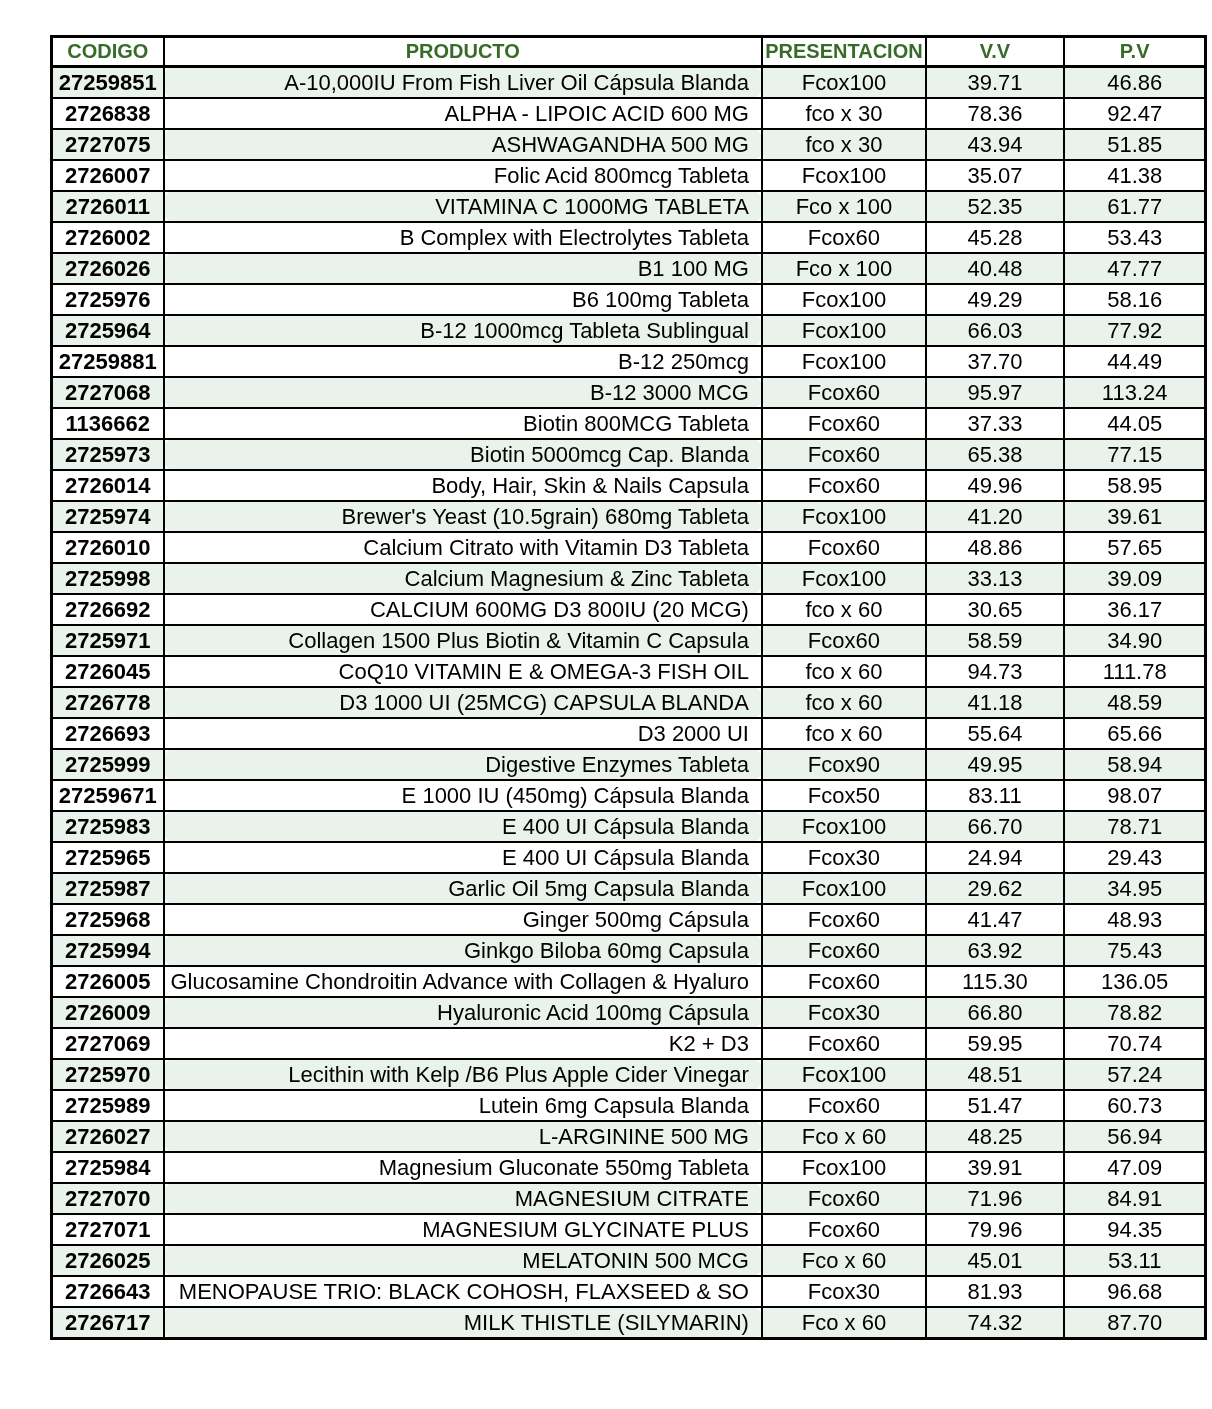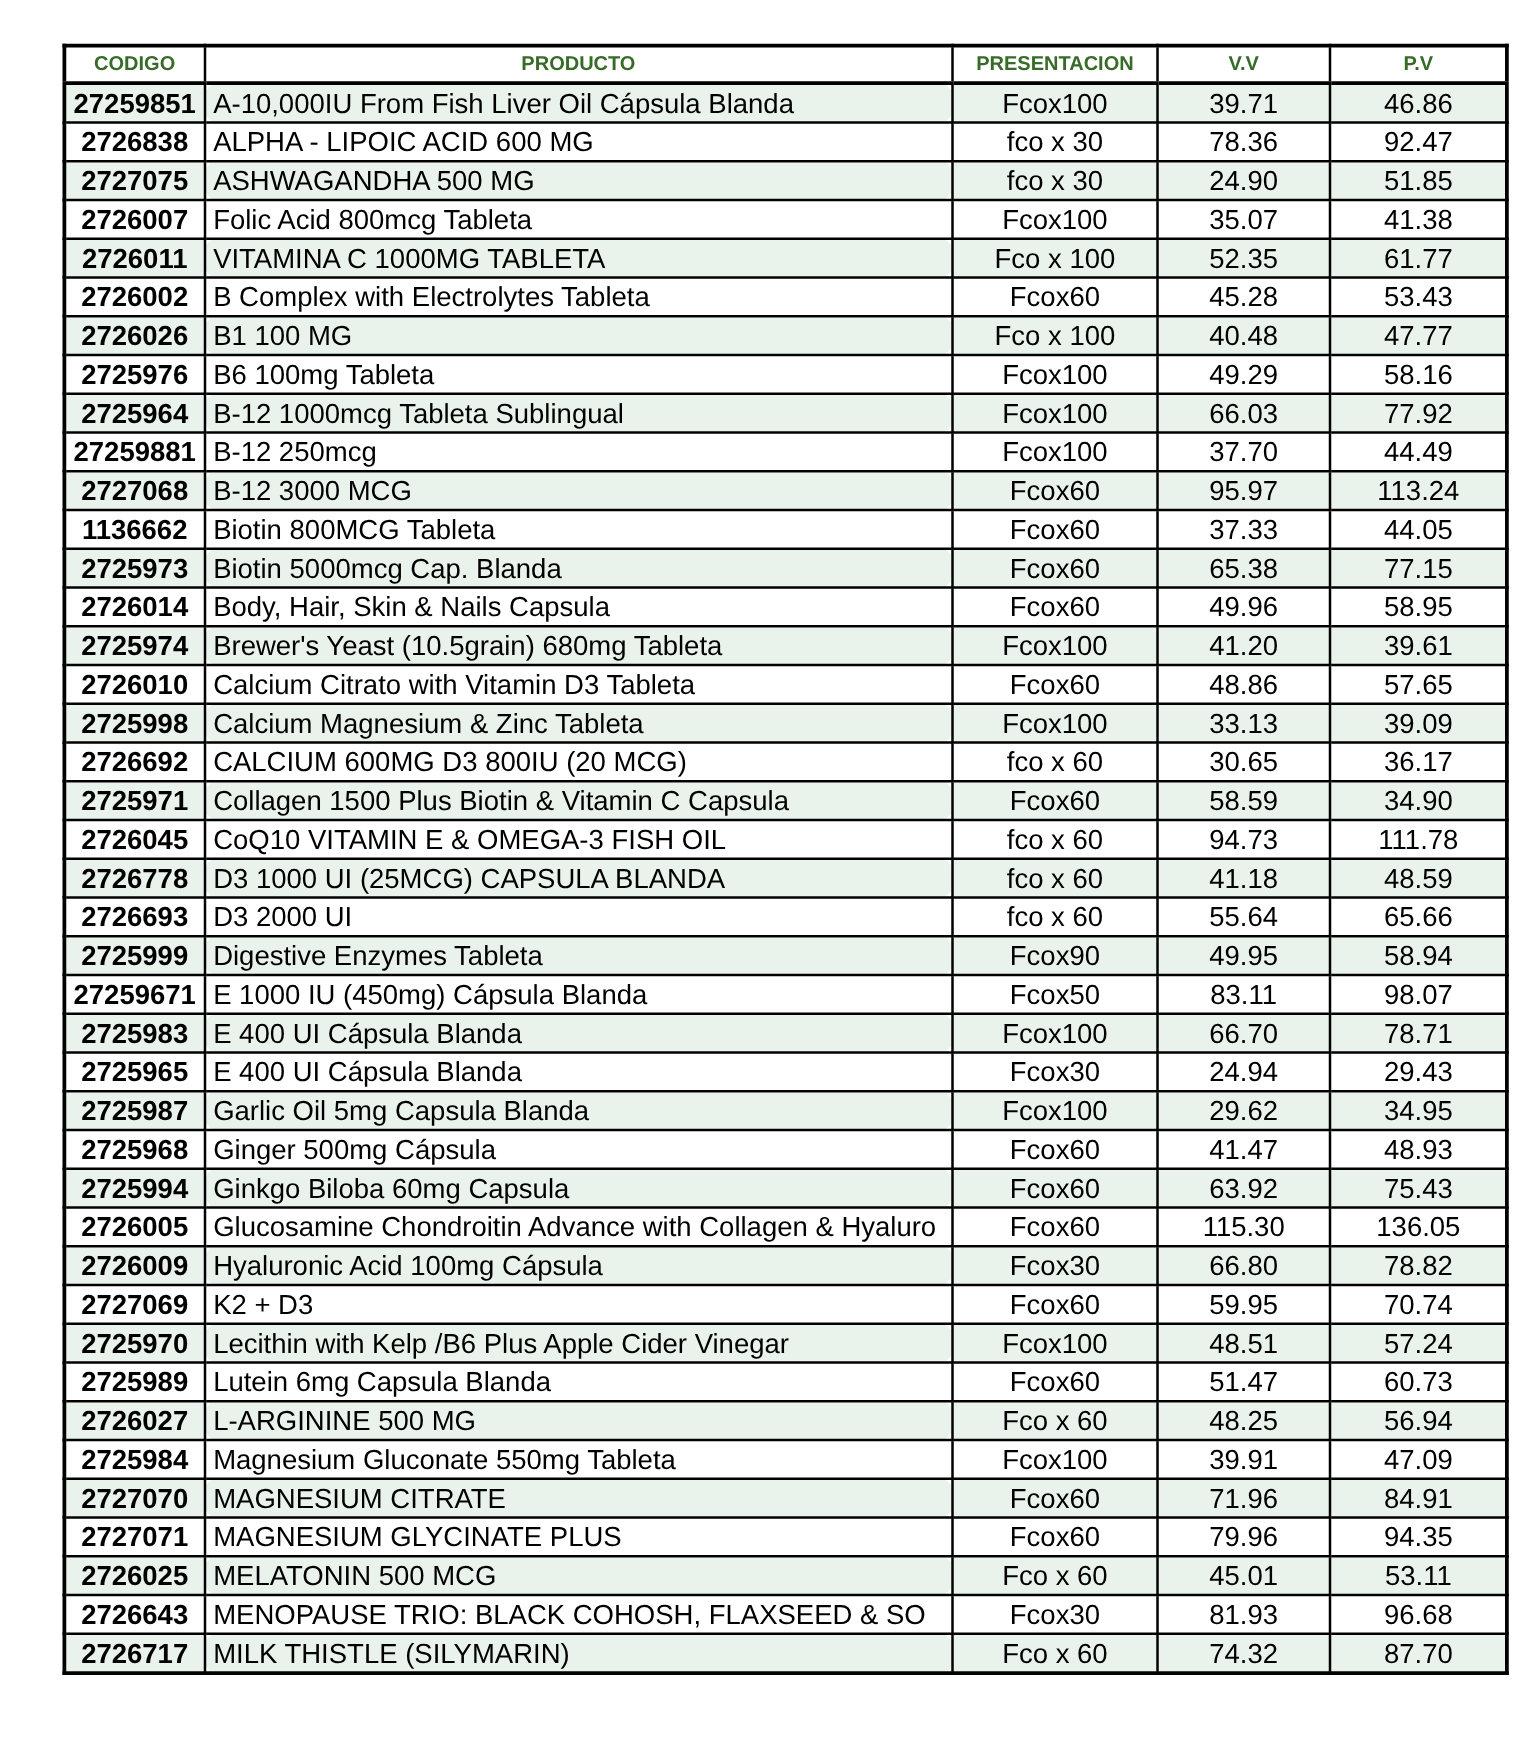--- a/index.html
+++ b/index.html
@@ -35,40 +35,40 @@
   table.price td{
     border:2px solid var(--border);
     padding:0;
     overflow:hidden;
     white-space:nowrap;
     vertical-align:middle;
   }
   table.price thead th{
     height:27px;
     line-height:27px;
-    font-size:16px;
+    font-size:20px;
     font-weight:700;
     color:var(--header-text);
     text-align:center;
     background:var(--row-bg);
     border-bottom:3px solid var(--border);
   }
   table.price tbody td{
     height:29px;
     line-height:29px;
     font-size:22px;
     color:var(--body-text);
     text-align:center;
     background:var(--row-bg);
   }
   table.price tbody tr:nth-child(odd) td{
     background:var(--row-alt);
   }
   table.price td.col-producto{
-    text-align:left;
+    text-align:right;
     padding:0 12px 0 6px;
     border-radius:10px;
   }
   table.price td.col-codigo{
     padding:0 2px;
     font-weight:bold;
   }
   col.col-codigo{width:112px;}
   col.col-producto{width:556px;}
   col.col-presentacion{width:164px;}
@@ -108,21 +108,21 @@
           <td class="col-codigo">2726838</td>
           <td class="col-producto">ALPHA - LIPOIC ACID 600 MG</td>
           <td class="col-presentacion">fco x 30</td>
           <td class="col-vv">78.36</td>
           <td class="col-pv">92.47</td>
         </tr>
         <tr>
           <td class="col-codigo">2727075</td>
           <td class="col-producto">ASHWAGANDHA 500 MG</td>
           <td class="col-presentacion">fco x 30</td>
-          <td class="col-vv">24.90</td>
+          <td class="col-vv">43.94</td>
           <td class="col-pv">51.85</td>
         </tr>
         <tr>
           <td class="col-codigo">2726007</td>
           <td class="col-producto">Folic Acid 800mcg Tableta</td>
           <td class="col-presentacion">Fcox100</td>
           <td class="col-vv">35.07</td>
           <td class="col-pv">41.38</td>
         </tr>
         <tr>

